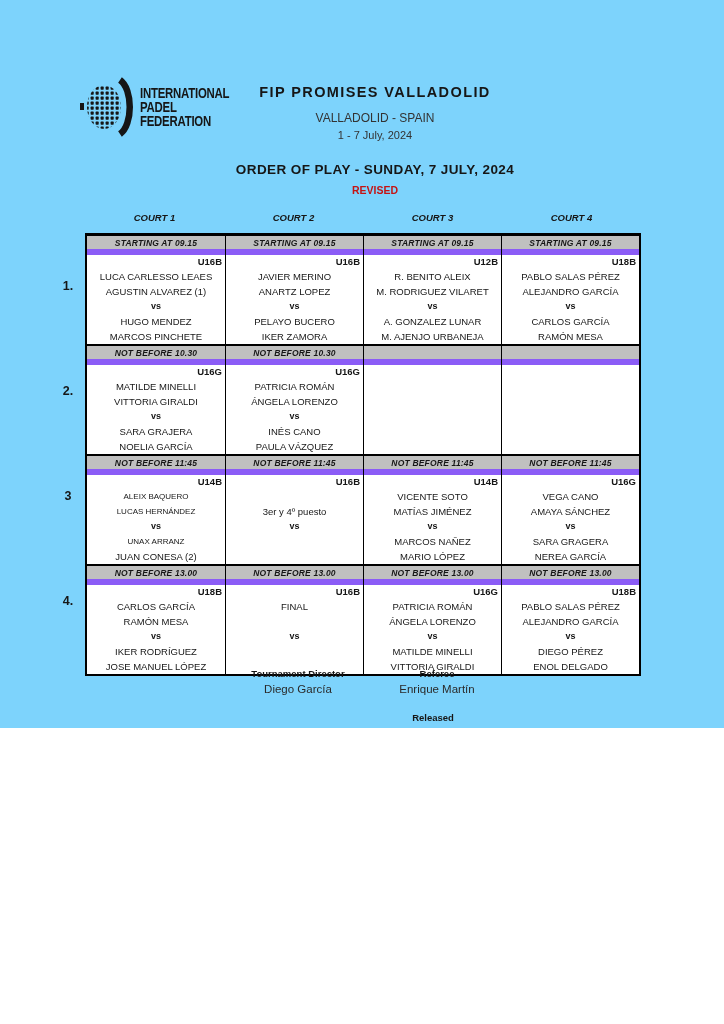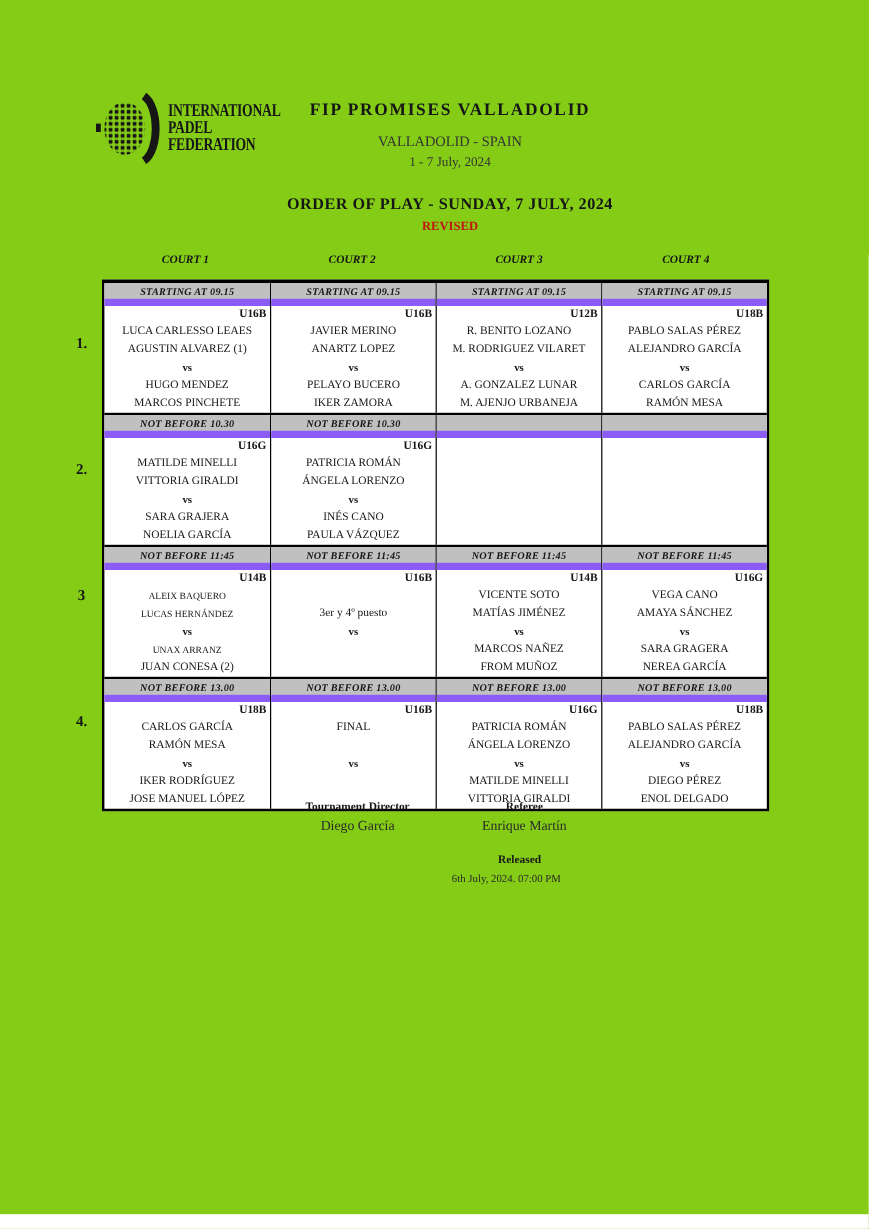--- a/index.html
+++ b/index.html
@@ -1,18 +1,18 @@
 <!DOCTYPE html>
 <html><head>
 <meta charset="utf-8">
 <style>
   html,body { margin:0; padding:0; background:#ffffff; }
   .page {
-    position:relative; width:724px; height:1012px; background:#84cc16;
-    font-family:Liberation Serif, serif; color:#161616; overflow:hidden;
+    position:relative; width:724px; height:728px; background:#7dd3fc;
+    font-family:Liberation Sans, sans-serif; color:#161616; overflow:hidden;
   }
 
   
   .logo { position:absolute; top:76px; left:80px; display:flex; align-items:center; }
   .logo-mark { flex:0 0 auto; }
   .logo-text {
     font-weight:bold; font-size:15px; line-height:14px; white-space:nowrap;
     transform:scaleX(0.76); transform-origin:left center; letter-spacing:-0.3px;
     margin-left:2px; color:#161616;
   }
@@ -121,21 +121,21 @@
           <div class="cat">U16B</div>
           <div class="line">JAVIER MERINO</div>
           <div class="line">ANARTZ LOPEZ</div>
           <div class="line vs">vs</div>
           <div class="line">PELAYO BUCERO</div>
           <div class="line">IKER ZAMORA</div>
         </div>
         <div class="cell">
           <div class="band">STARTING AT 09.15</div>
           <div class="cat">U12B</div>
-          <div class="line">R. BENITO LOZANO</div>
+          <div class="line">R. BENITO ALEIX</div>
           <div class="line">M. RODRIGUEZ VILARET</div>
           <div class="line vs">vs</div>
           <div class="line">A. GONZALEZ LUNAR</div>
           <div class="line">M. AJENJO URBANEJA</div>
         </div>
         <div class="cell">
           <div class="band">STARTING AT 09.15</div>
           <div class="cat">U18B</div>
           <div class="line">PABLO SALAS PÉREZ</div>
           <div class="line">ALEJANDRO GARCÍA</div>
@@ -203,21 +203,21 @@
           <div class="line"></div>
           <div class="line"></div>
         </div>
         <div class="cell">
           <div class="band">NOT BEFORE 11:45</div>
           <div class="cat">U14B</div>
           <div class="line">VICENTE SOTO</div>
           <div class="line">MATÍAS JIMÉNEZ</div>
           <div class="line vs">vs</div>
           <div class="line">MARCOS NAÑEZ</div>
-          <div class="line">FROM MUÑOZ</div>
+          <div class="line">MARIO LÓPEZ</div>
         </div>
         <div class="cell">
           <div class="band">NOT BEFORE 11:45</div>
           <div class="cat">U16G</div>
           <div class="line">VEGA CANO</div>
           <div class="line">AMAYA SÁNCHEZ</div>
           <div class="line vs">vs</div>
           <div class="line">SARA GRAGERA</div>
           <div class="line">NEREA GARCÍA</div>
         </div>

